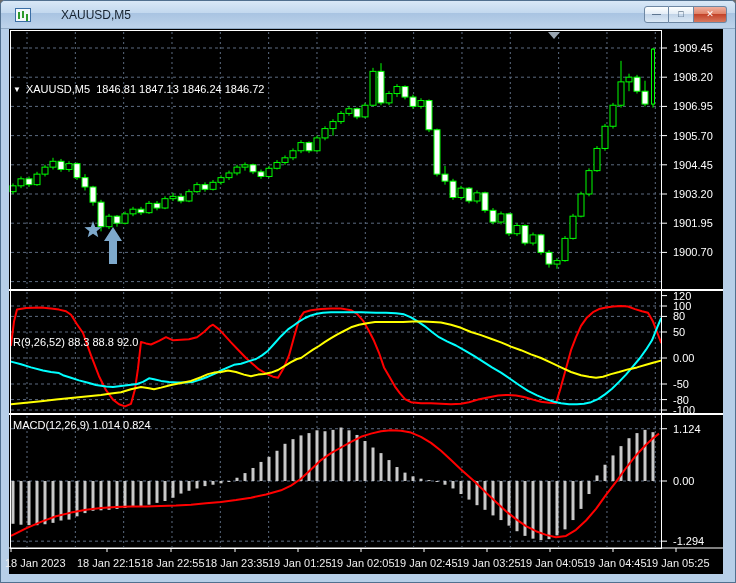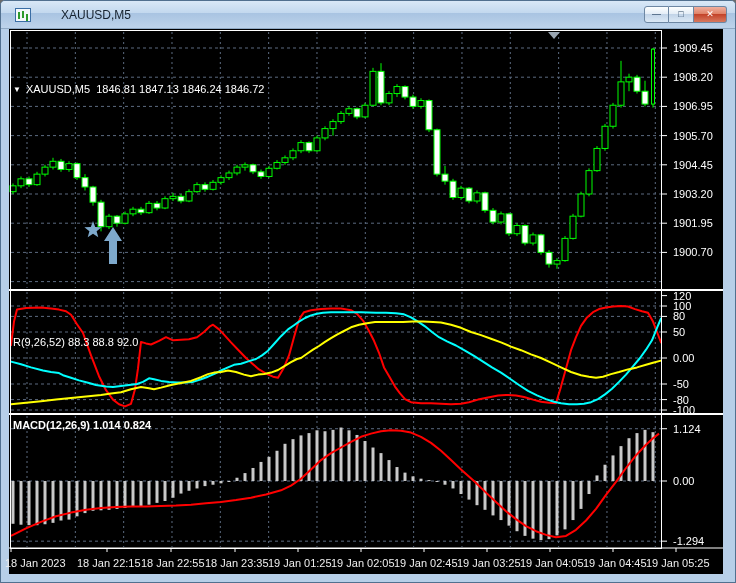--- a/index.html
+++ b/index.html
@@ -57,21 +57,21 @@
     <span class="win-buttons">
       <span class="win-btn first">—</span>
       <span class="win-btn mid">□</span>
       <span class="win-btn mid close">✕</span>
     </span>
   </div>
 
   <div class="panel-header" style="left:12px;top:34px;margin-top:48px;"><span class="tri">▼</span><span>XAUUSD,M5</span>&nbsp;&nbsp;<span>1846.81</span> <span>1847.13</span> <span>1846.24</span> <span>1846.72</span></div>
 
   <div class="panel-header" style="left:12px;top:293px;margin-top:42px;">R(9,26,52) 88.3 88.8 92.0</div>
-  <div class="panel-header" style="left:12px;top:418px;font-weight:bold;">MACD(12,26,9) 1.014 0.824</div>
+  <div class="panel-header" style="left:12px;top:418px;">MACD(12,26,9) 1.014 0.824</div>
 
   <svg id="chart" class="chart-svg" width="736" height="583">
       <rect x="8" y="28" width="714" height="545" fill="#000000"></rect>
       <g stroke="#5c6b80" stroke-width="1" stroke-dasharray="2,3">
         <line x1="26" y1="31" x2="26" y2="287"></line>
         <line x1="26" y1="291" x2="26" y2="411"></line>
         <line x1="26" y1="415" x2="26" y2="546"></line>
         <line x1="74.33" y1="31" x2="74.33" y2="287"></line>
         <line x1="74.33" y1="291" x2="74.33" y2="411"></line>
         <line x1="74.33" y1="415" x2="74.33" y2="546"></line>

